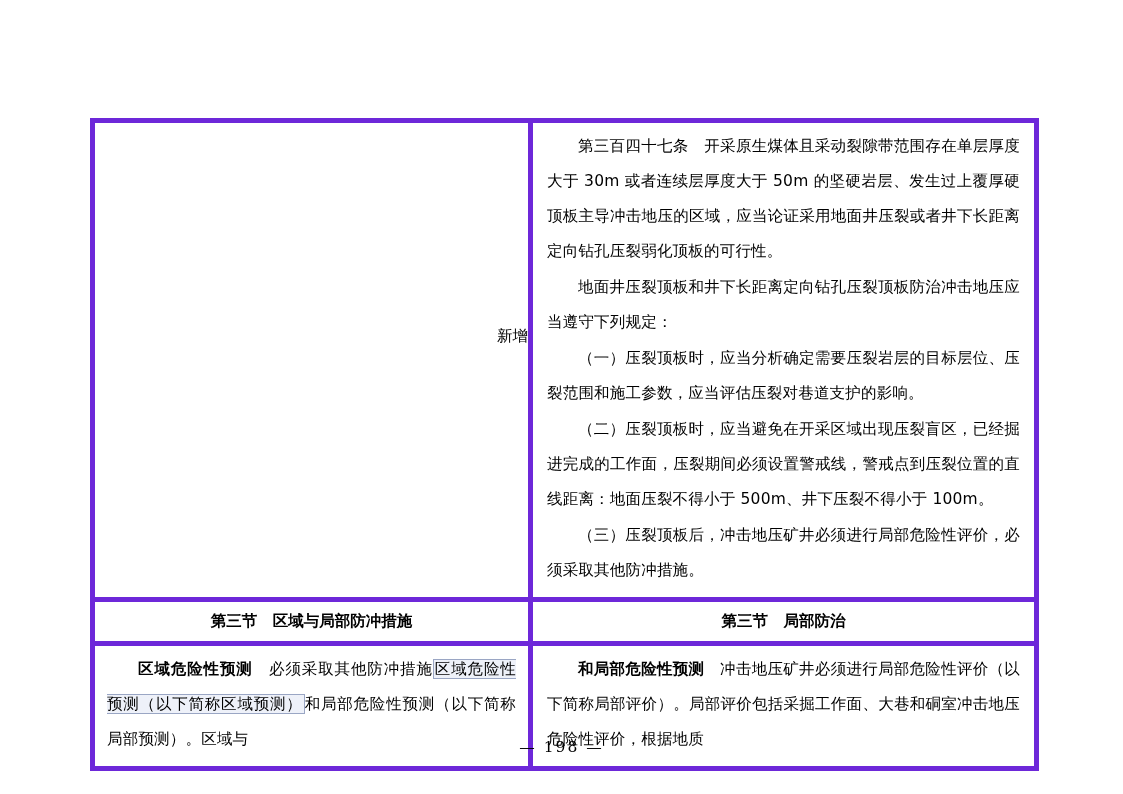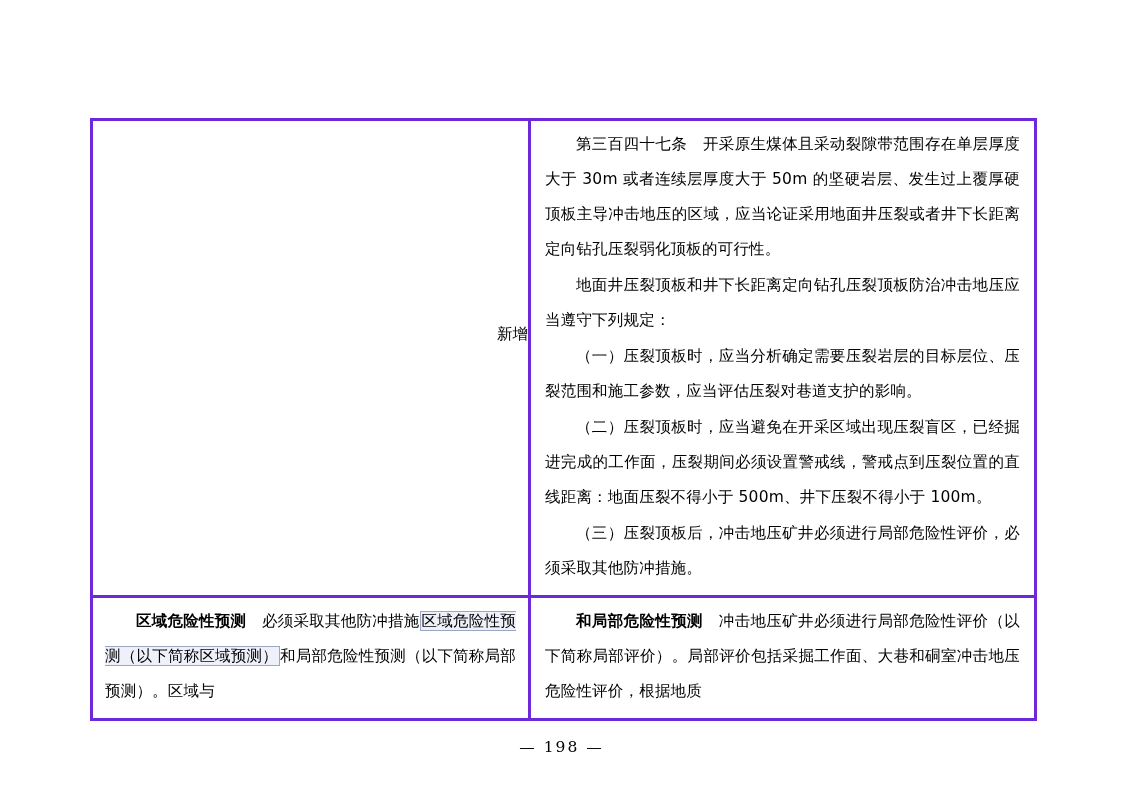--- a/index.html
+++ b/index.html
@@ -23,21 +23,21 @@
   }
   table.doc-table {
     position: absolute;
     left: 90px;
     top: 118px;
     width: 944px;
     border-collapse: collapse;
     table-layout: fixed;
   }
   table.doc-table td {
-    border: 3px solid #6d28d9;
+    border: 5px solid #6d28d9;
     vertical-align: top;
     padding: 0;
   }
   .col-left { width: 438px; }
   .col-right { width: 506px; }
 
   .cell-pad {
     padding: 6px 12px 8px 12px;
   }
   .cell-pad-right {
@@ -106,20 +106,28 @@
             <p class="para indent">第三百四十七条　开采原生煤体且采动裂隙带范围存在单层厚度大于 30m 或者连续层厚度大于 50m 的坚硬岩层、发生过上覆厚硬顶板主导冲击地压的区域，应当论证采用地面井压裂或者井下长距离定向钻孔压裂弱化顶板的可行性。</p>
             <p class="para indent">地面井压裂顶板和井下长距离定向钻孔压裂顶板防治冲击地压应当遵守下列规定：</p>
             <p class="para indent">（一）压裂顶板时，应当分析确定需要压裂岩层的目标层位、压裂范围和施工参数，应当评估压裂对巷道支护的影响。</p>
             <p class="para indent">（二）压裂顶板时，应当避免在开采区域出现压裂盲区，已经掘进完成的工作面，压裂期间必须设置警戒线，警戒点到压裂位置的直线距离：地面压裂不得小于 500m、井下压裂不得小于 100m。</p>
             <p class="para indent">（三）压裂顶板后，冲击地压矿井必须进行局部危险性评价，必须采取其他防冲措施。</p>
           </div>
         </td>
       </tr>
       <tr>
         <td>
+          <div class="sec-head">第三节　区域与局部防冲措施</div>
+        </td>
+        <td>
+          <div class="sec-head">第三节　局部防治</div>
+        </td>
+      </tr>
+      <tr>
+        <td>
           <div class="cell-pad">
             <p class="para indent"><span class="bold">区域危险性预测</span>　<span>必须采取其他防冲措施</span><span class="hl">区域危险性预测（以下简称区域预测）</span><span>和局部危险性预测（以下简称局部预测）。区域与</span></p>
           </div>
         </td>
         <td>
           <div class="cell-pad-right">
             <p class="para indent"><span class="bold">和局部危险性预测</span>　<span>冲击地压矿井必须进行局部危险性评价（以下简称局部评价）。局部评价包括采掘工作面、大巷和硐室冲击地压危险性评价，根据地质</span></p>
           </div>
         </td>
       </tr>

